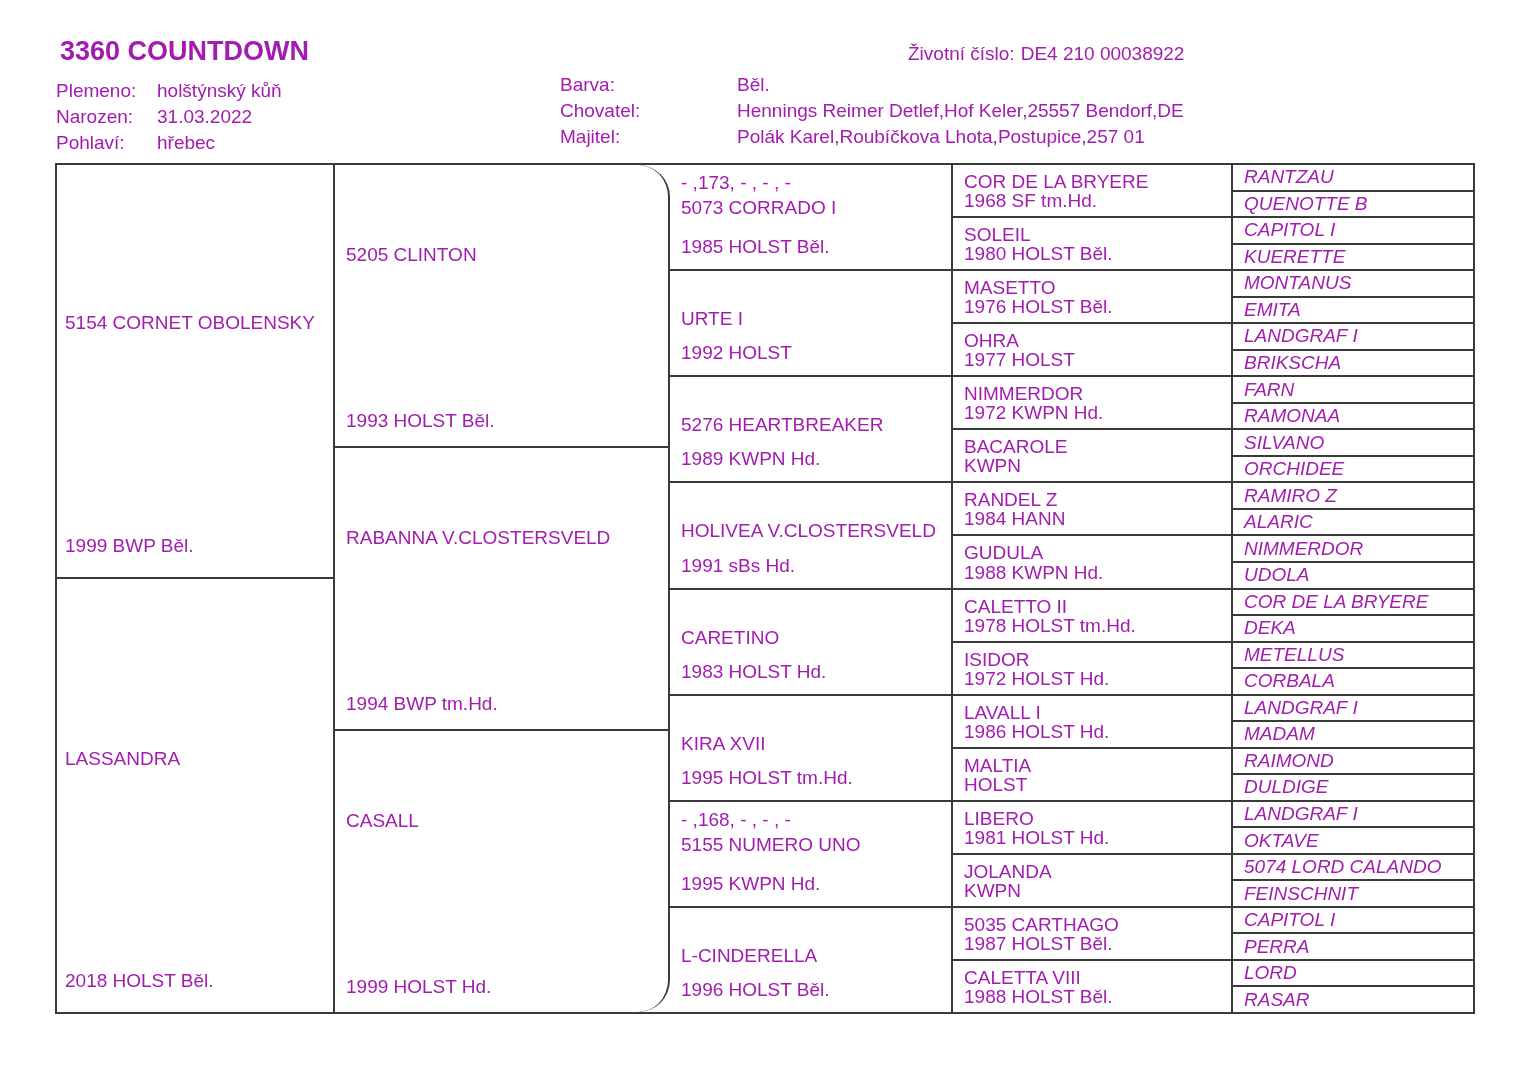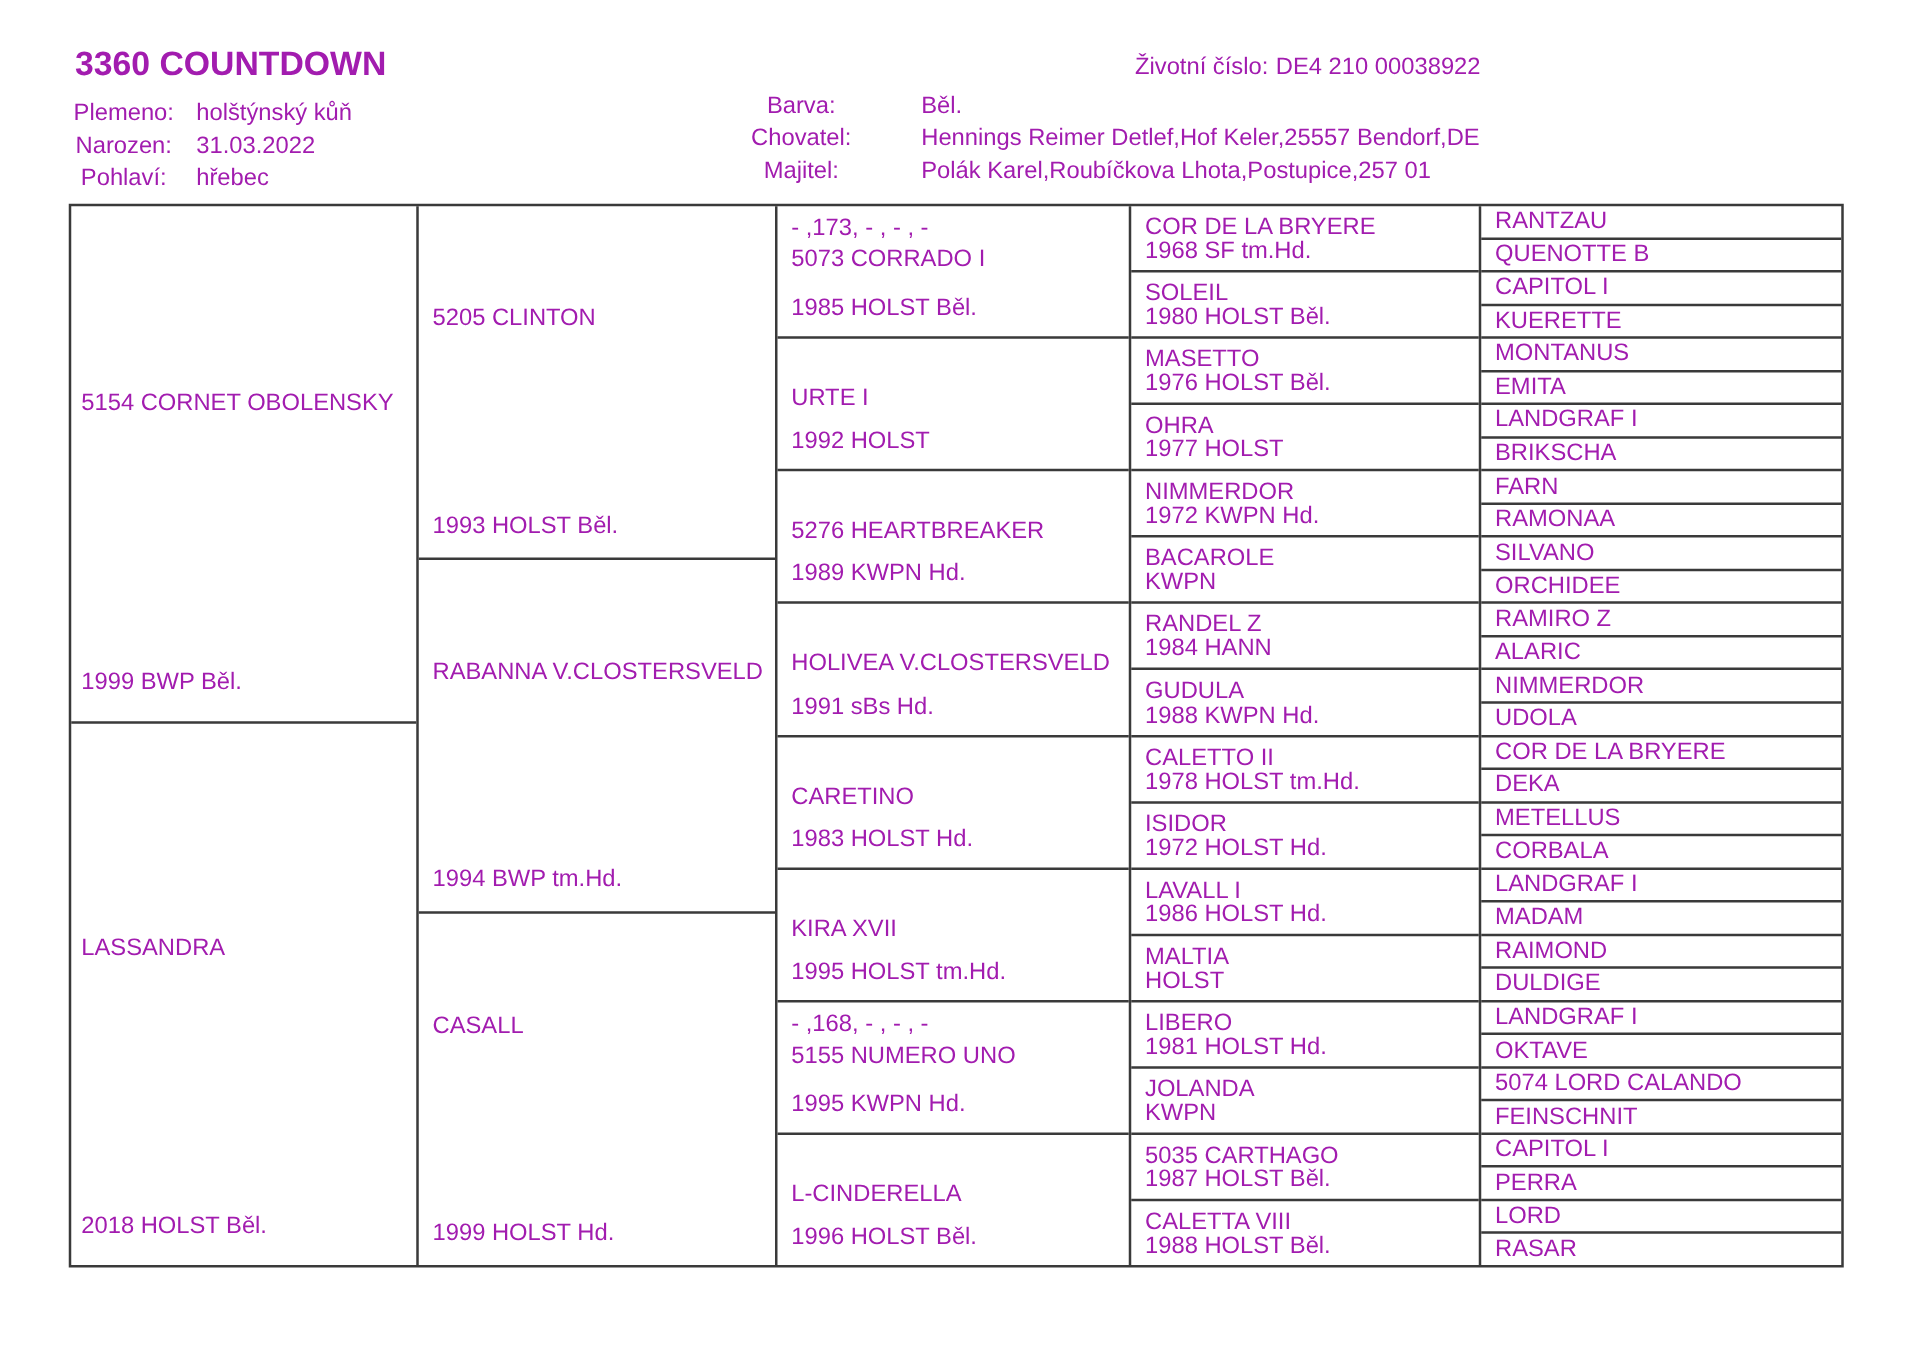--- a/index.html
+++ b/index.html
@@ -8,39 +8,39 @@
     font-family:"Liberation Sans",sans-serif;color:#a21caf;overflow:hidden;
   }
   
   .title{
     position:absolute;left:60px;top:36px;
     font-size:27px;font-weight:bold;white-space:nowrap;
   }
   .meta-left{position:absolute;left:56px;top:78px;font-size:19px;}
   .meta-right{position:absolute;left:560px;top:72px;font-size:19px;}
   .meta-row{display:flex;height:26px;align-items:center;}
-  .meta-label{text-align:center;white-space:nowrap;}
+  .meta-label{text-align:left;white-space:nowrap;}
   .meta-left .meta-label{width:86px;}
   .meta-right .meta-label{width:162px;}
   .meta-value{margin-left:15px;white-space:nowrap;}
   .life{
     position:absolute;left:908px;top:43px;font-size:19px;white-space:nowrap;
   }
   .life .meta-value{margin-left:6px;}
   
   .ptable{
     position:absolute;left:55px;top:163px;width:1420px;height:851px;
     display:flex;border:2px solid #3a3a3a;box-sizing:border-box;background:#fff;
   }
   .pcol{
     display:flex;flex-direction:column;box-sizing:border-box;
     border-right:2px solid #3a3a3a;
   }
   .pcol1{width:278px;gap:22px;}
-  .pcol2{width:287px;}
+  .pcol2{width:335px;border-radius:32px;}
   .pcol3{width:283px;justify-content:flex-end;}
   .pcol4{width:280px;}
   .pcol5{flex:1;border-right:none;}
   .pcell{
     position:relative;flex:1;box-sizing:border-box;
     border-bottom:2px solid #3a3a3a;font-size:19px;overflow:hidden;
   }
   .pcell:last-child{border-bottom:none;}
   .cell-name,.cell-info,.cell-perf{
     position:absolute;left:11px;right:2px;white-space:nowrap;line-height:23px;
@@ -50,21 +50,21 @@
   .pcol1 .cell-info{bottom:20px;}
   .pcol2 .cell-name{top:78px;}
   .pcol2 .cell-info{bottom:14px;}
   .pcol3 .cell-name{top:36px;}
   .pcol3 .cell-info{bottom:11px;}
   .pcol3 .has-perf .cell-perf{top:6px;}
   .pcol3 .has-perf .cell-name{top:31px;}
   .pcol4 .cell-name{top:5px;}
   .pcol4 .cell-info{bottom:4px;}
   .pcell.g5{display:flex;align-items:center;padding-left:11px;}
-  .cell-name5{white-space:nowrap;}
+  .cell-name5{white-space:nowrap;font-style:italic;}
 </style>
 </head>
 <body>
 
 <div class="page">
 
   <div class="title">3360 COUNTDOWN</div>
 
   <div class="life">
     <span class="meta-label">Životní číslo:</span><span class="meta-value">DE4 210 00038922</span>

